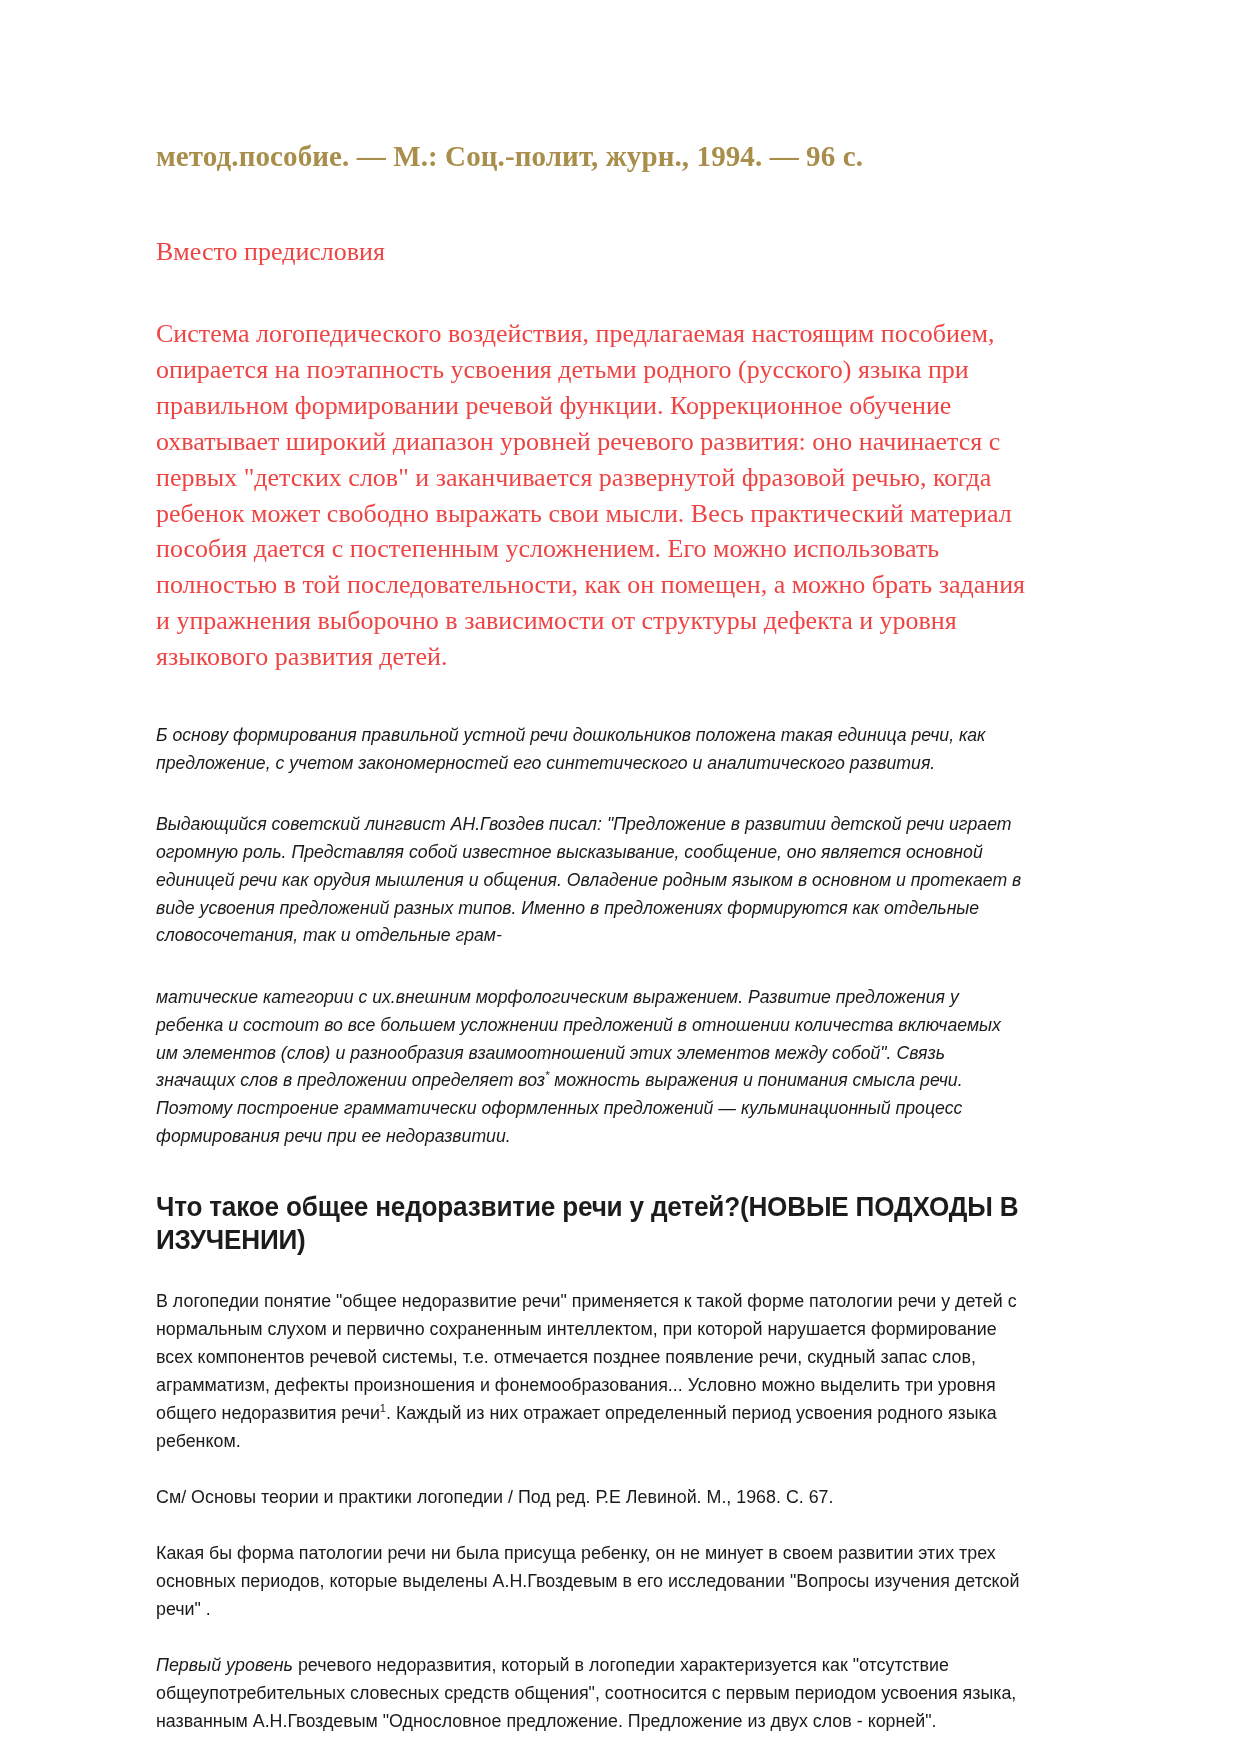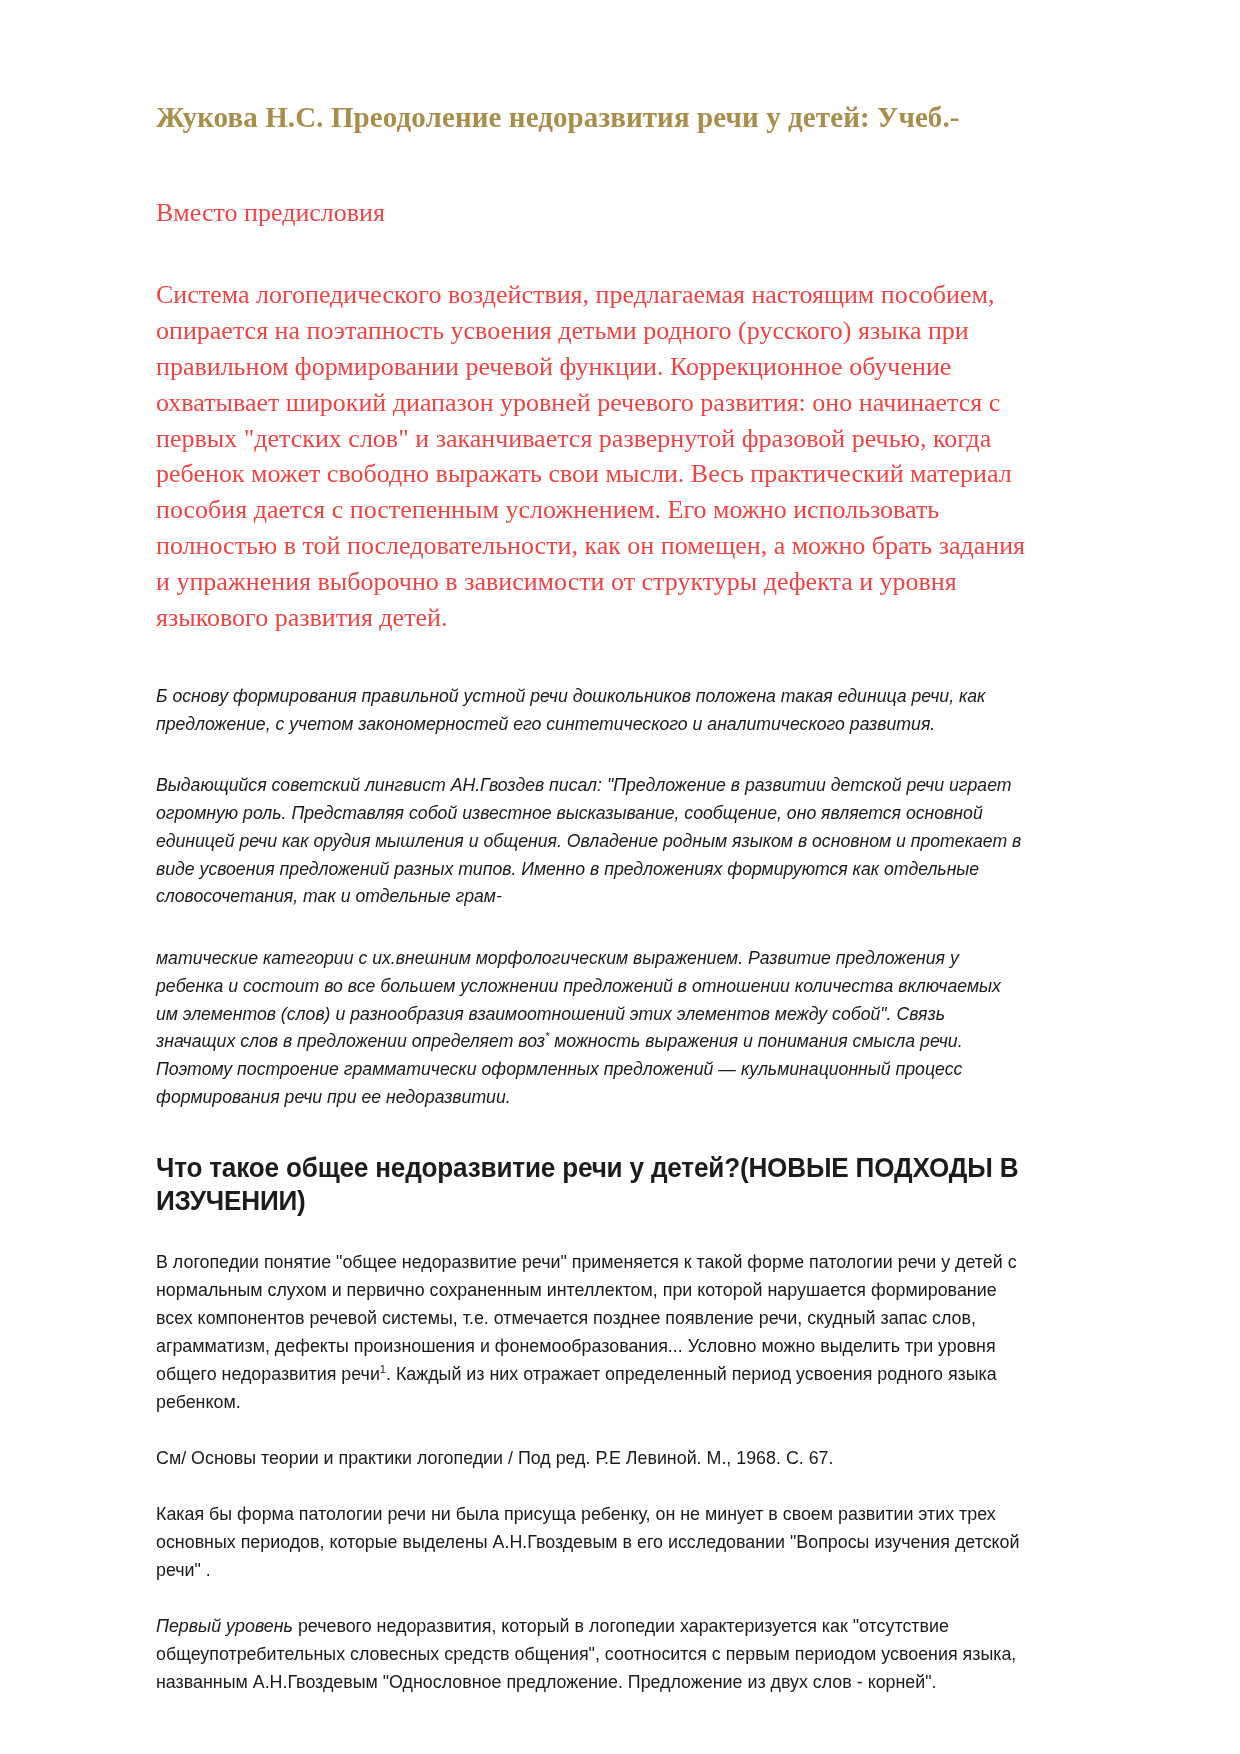--- a/index.html
+++ b/index.html
@@ -105,21 +105,22 @@
   .gap-heading-t { height: 40px; }
   .gap-heading-b { height: 30px; }
 </style>
 </head>
 <body>
 
 <div class="page">
   <div class="content">
 
     <h1 class="doc-title">
-      <span>Жукова Н.С. Преодоление недоразвития речи у детей: Учеб.-</span><br>
+      <br>
+      <span>метод.пособие. — М.: Соц.-полит, журн., 1994. — 96 с.</span>
     </h1>
 
     <div class="gap-title"></div>
 
     <p class="serif-block">Вместо предисловия</p>
 
     <div class="spacer-1"></div>
 
     <p class="serif-block">Система логопедического воздействия, предлагаемая настоящим пособием, опирается на поэтапность усвоения детьми родного (русского) языка при правильном формировании речевой функции. Коррекционное обучение охватывает широкий диапазон уровней речевого развития: оно начинается с первых "детских слов" и заканчивается развернутой фразовой речью, когда ребенок может свободно выражать свои мысли. Весь практический материал пособия дается с постепенным усложнением. Его можно использовать полностью в той последовательности, как он помещен, а можно брать задания и упражнения выборочно в зависимости от структуры дефекта и уровня языкового развития детей.</p>
 

